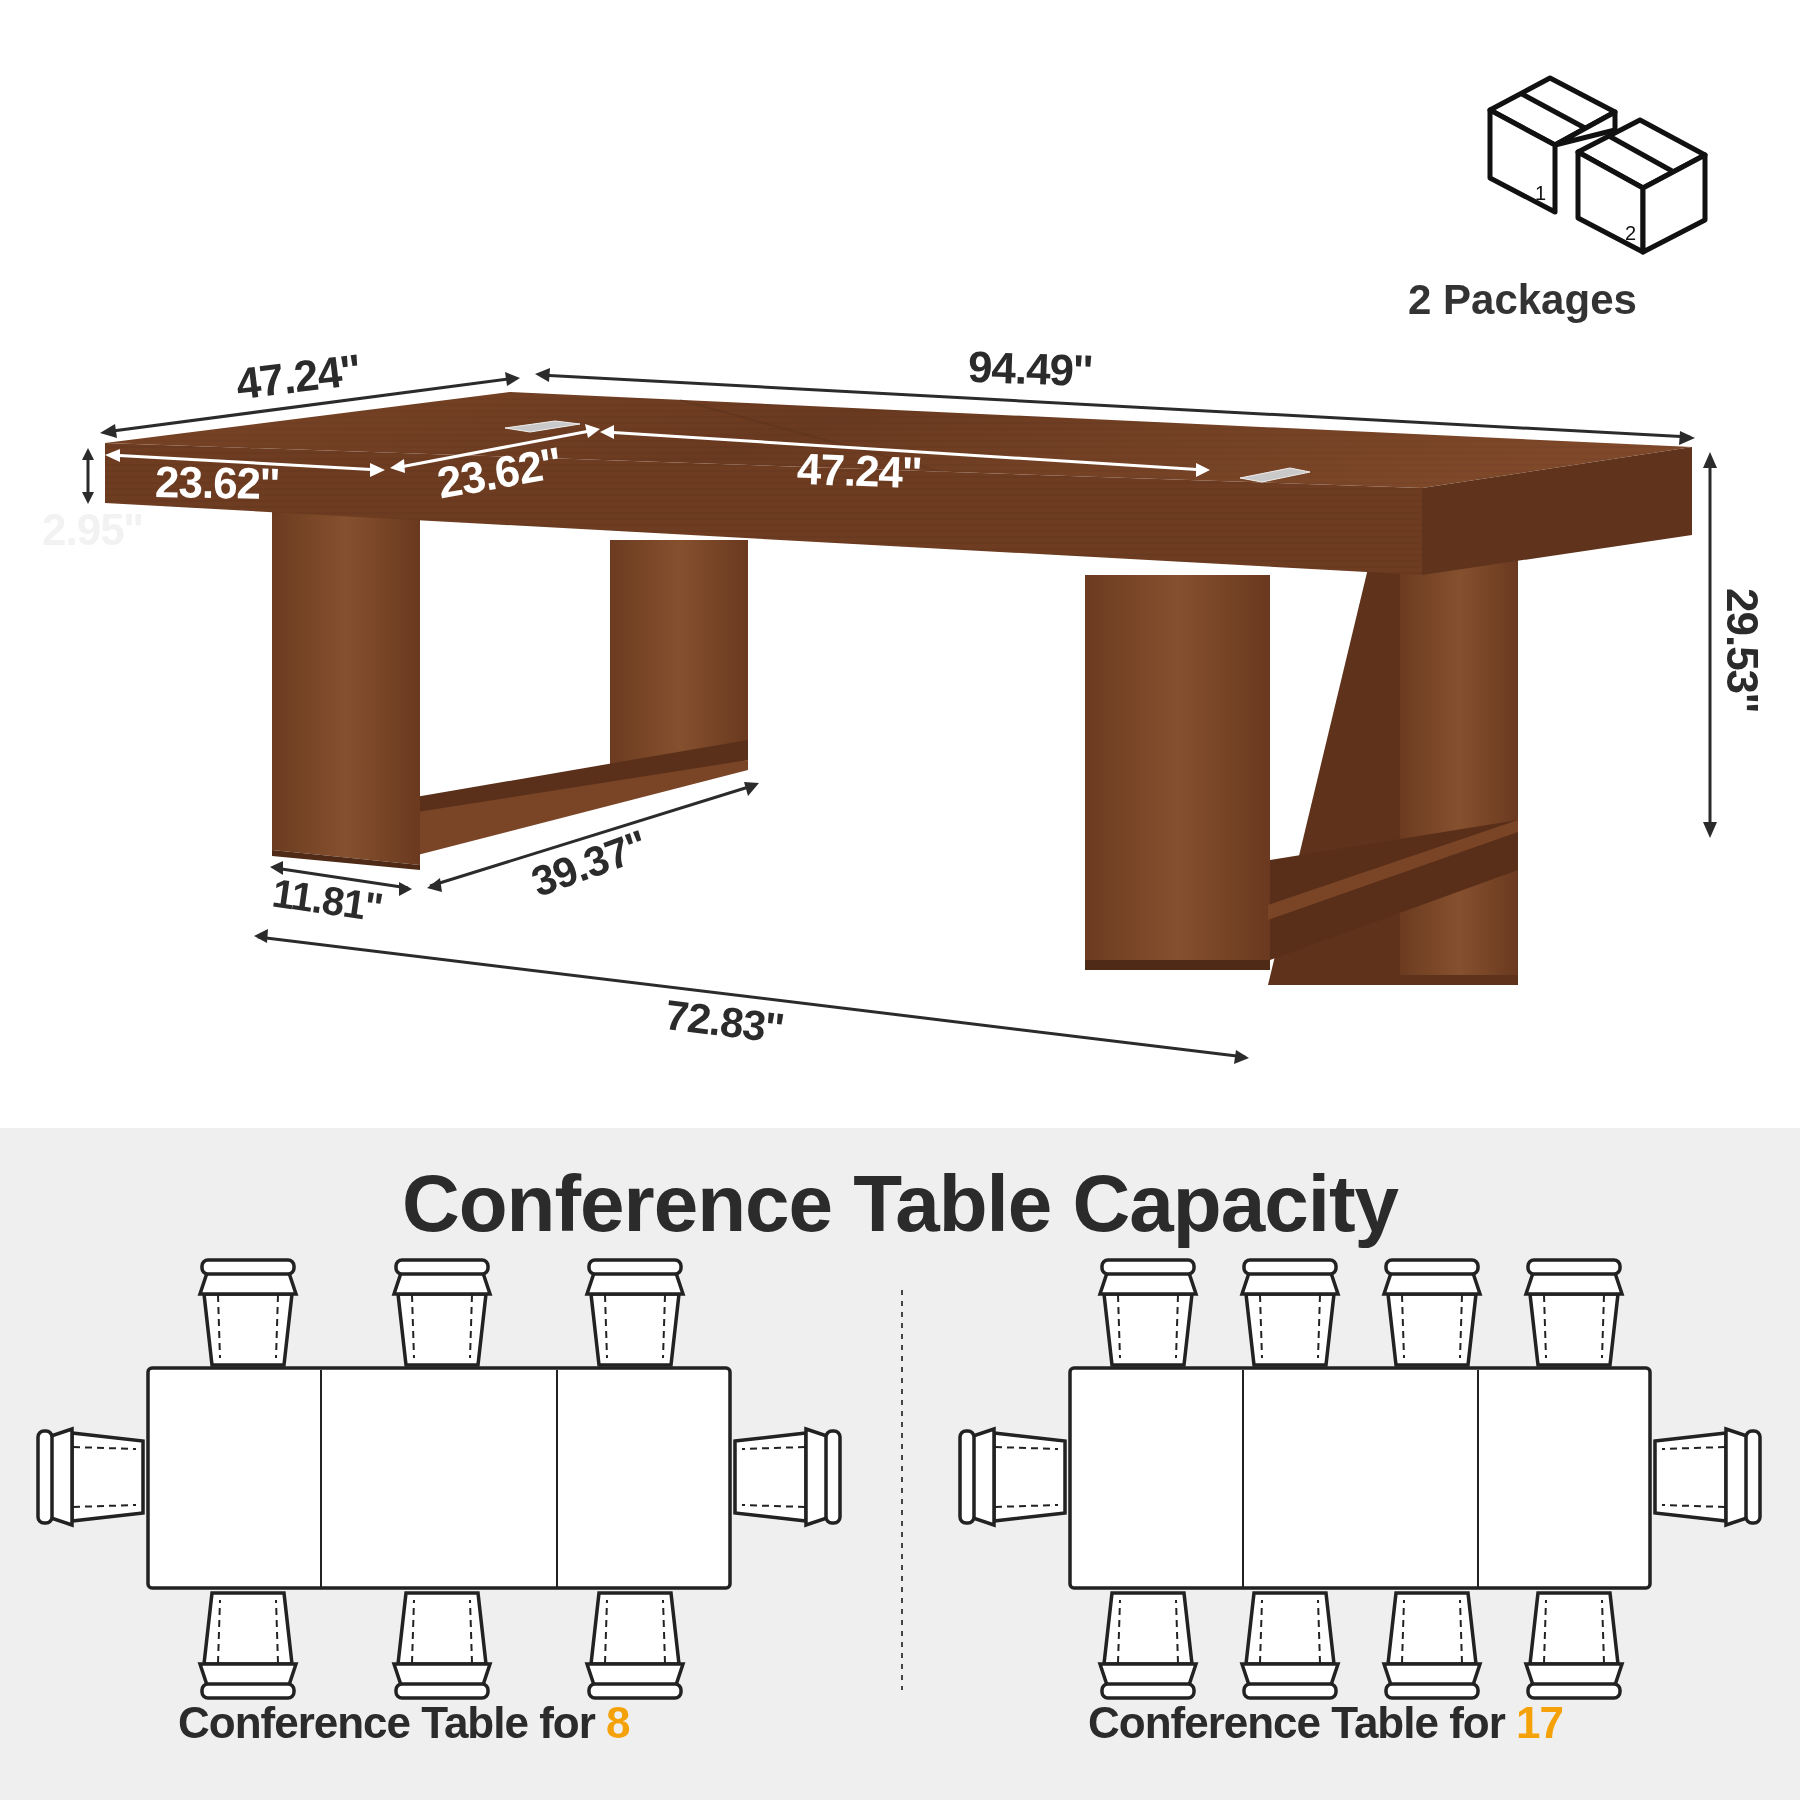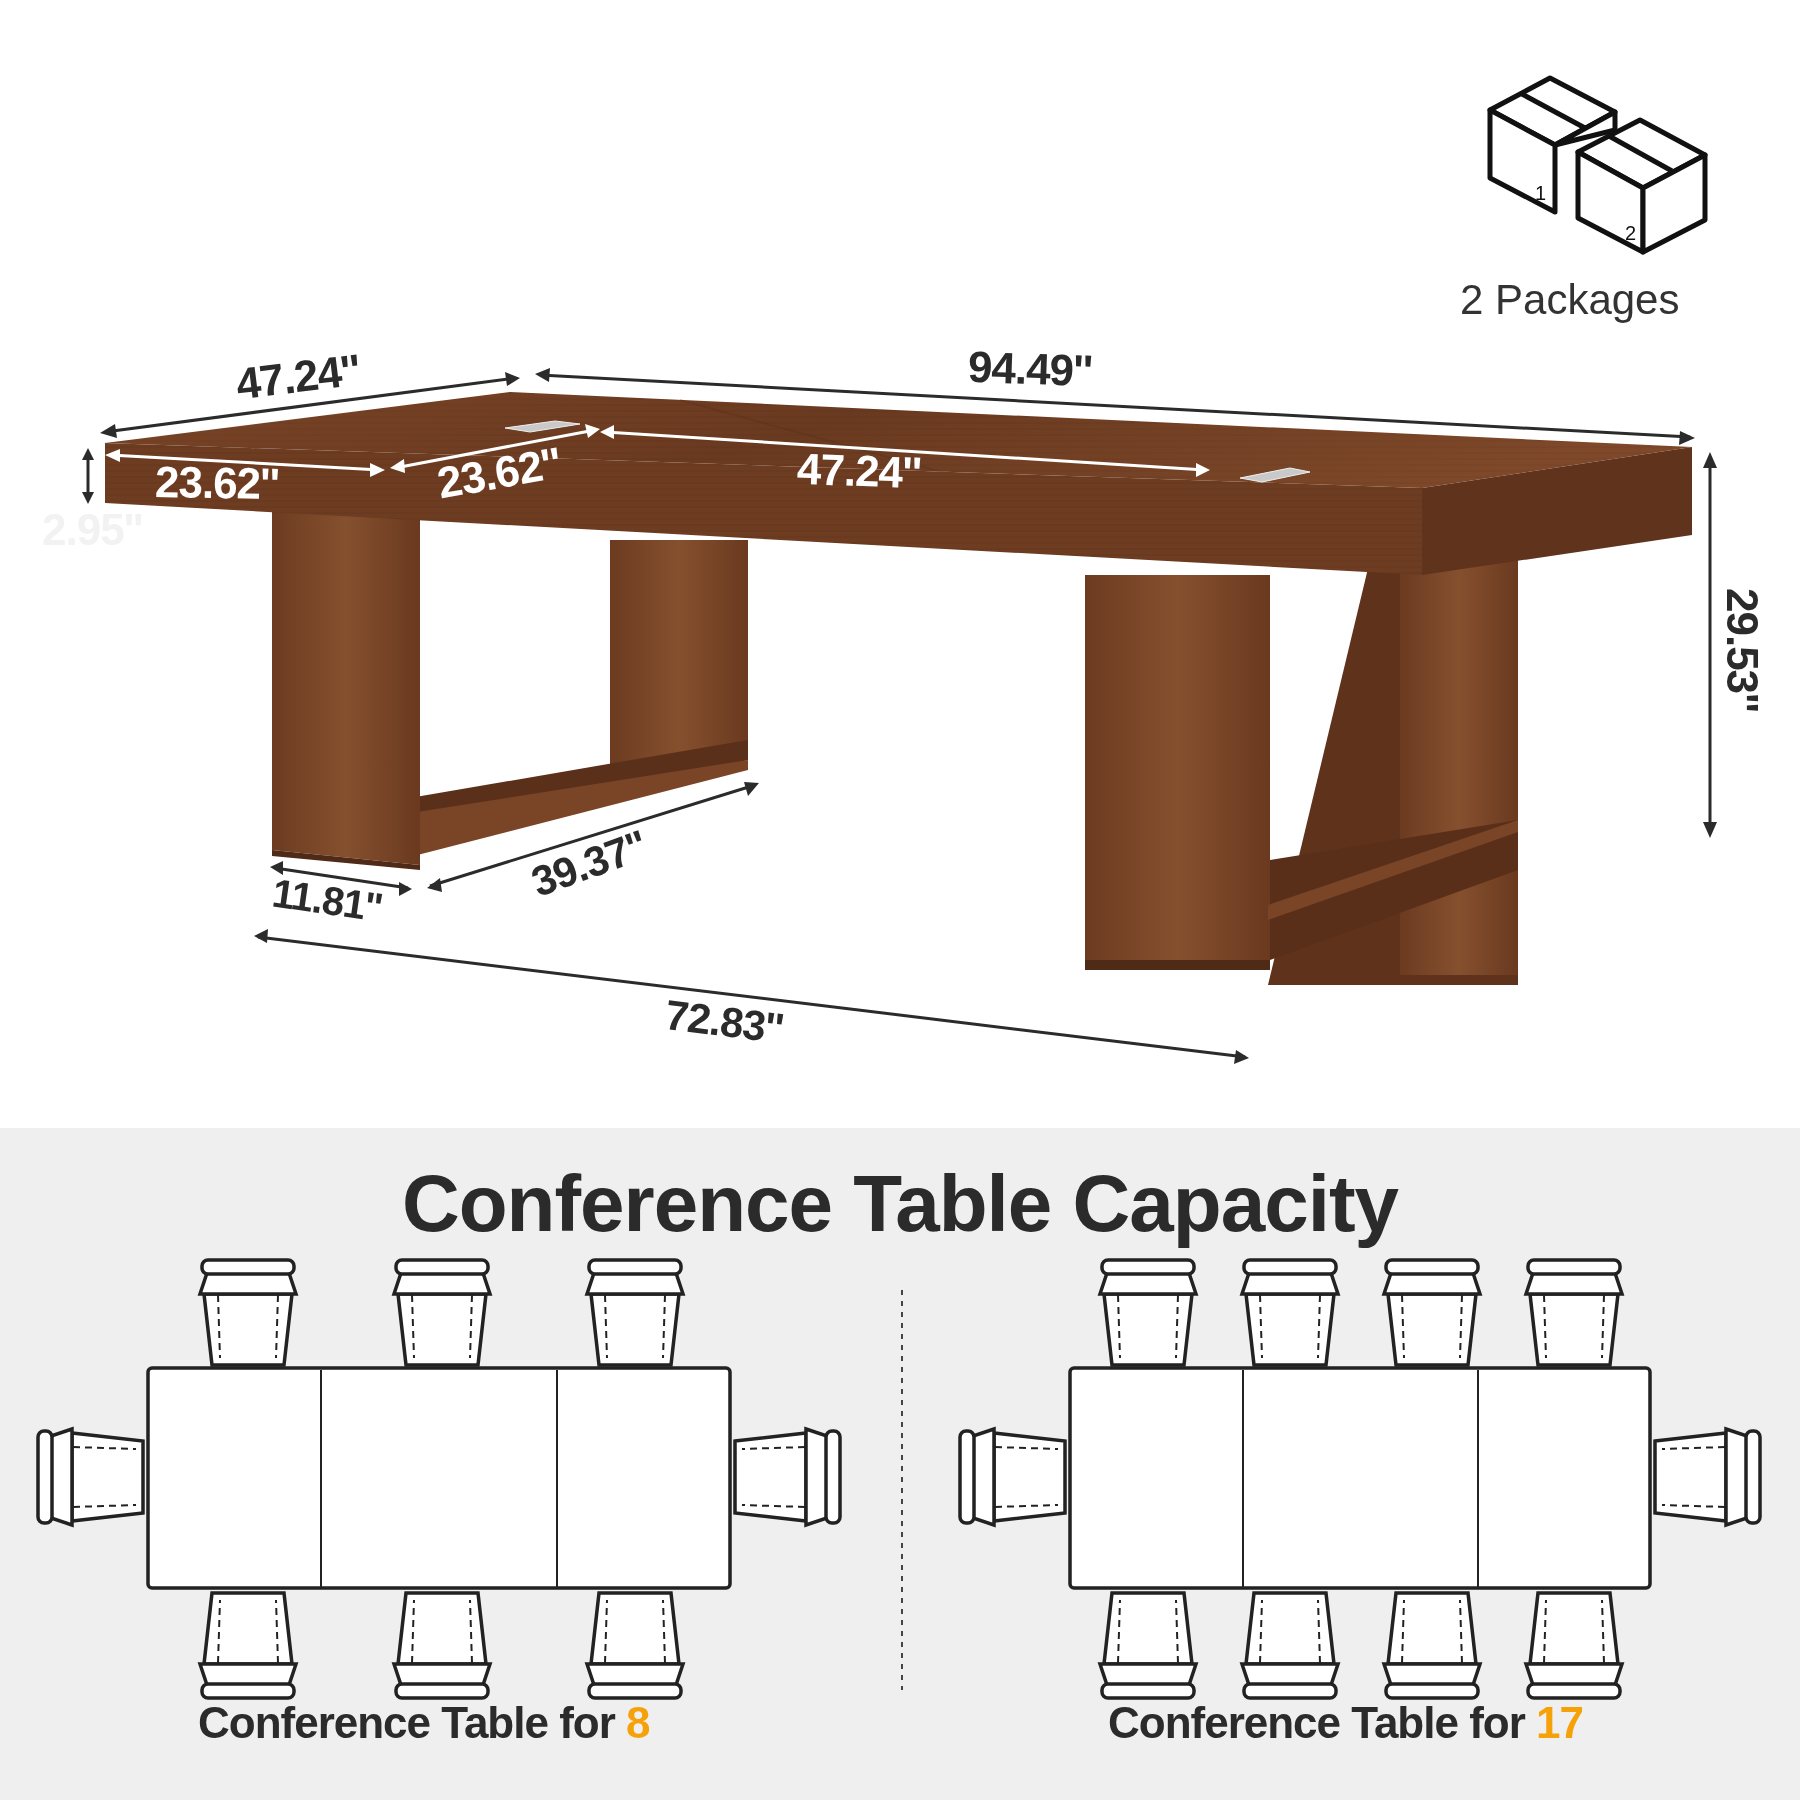--- a/index.html
+++ b/index.html
@@ -2,23 +2,23 @@
 <html><head>
 <meta charset="utf-8">
 <style>
   html,body{margin:0;padding:0;}
   body{width:1800px;height:1800px;position:relative;overflow:hidden;background:#fff;font-family:"Liberation Sans","DejaVu Sans",sans-serif;}
   .top{position:absolute;left:0;top:0;width:1800px;height:1128px;background:#fff;}
   .bottom{position:absolute;left:0;top:1128px;width:1800px;height:672px;background:#efefef;}
   .dim{position:absolute;font-weight:bold;font-size:44px;color:#2b2b2b;white-space:nowrap;transform-origin:center center;letter-spacing:-1px;}
   .dim.white{color:#fff;}
   .dim.faint{color:#f2f2f2;}
-  .pk-label{position:absolute;left:1460px;top:276px;font-size:42px;font-weight:normal;color:#333;}
+  .pk-label{position:absolute;left:1408px;top:276px;font-size:42px;font-weight:bold;color:#333;}
   .cap-title{position:absolute;left:0;width:1800px;top:1158px;text-align:center;font-size:80px;font-weight:bold;color:#2b2b2b;letter-spacing:-1px;}
-  .cap-label{position:absolute;font-size:44px;font-weight:bold;color:#2b2b2b;letter-spacing:-1px;margin-left:20px;}
+  .cap-label{position:absolute;font-size:44px;font-weight:bold;color:#2b2b2b;letter-spacing:-1px;}
   .cap-label .num{color:#f5a20a;}
   svg{position:absolute;left:0;top:0;}
 </style>
 </head>
 <body>
 
 <div class="top"></div>
 <div class="bottom"></div>
 
 <svg width="1800" height="1128" viewBox="0 0 1800 1128">

